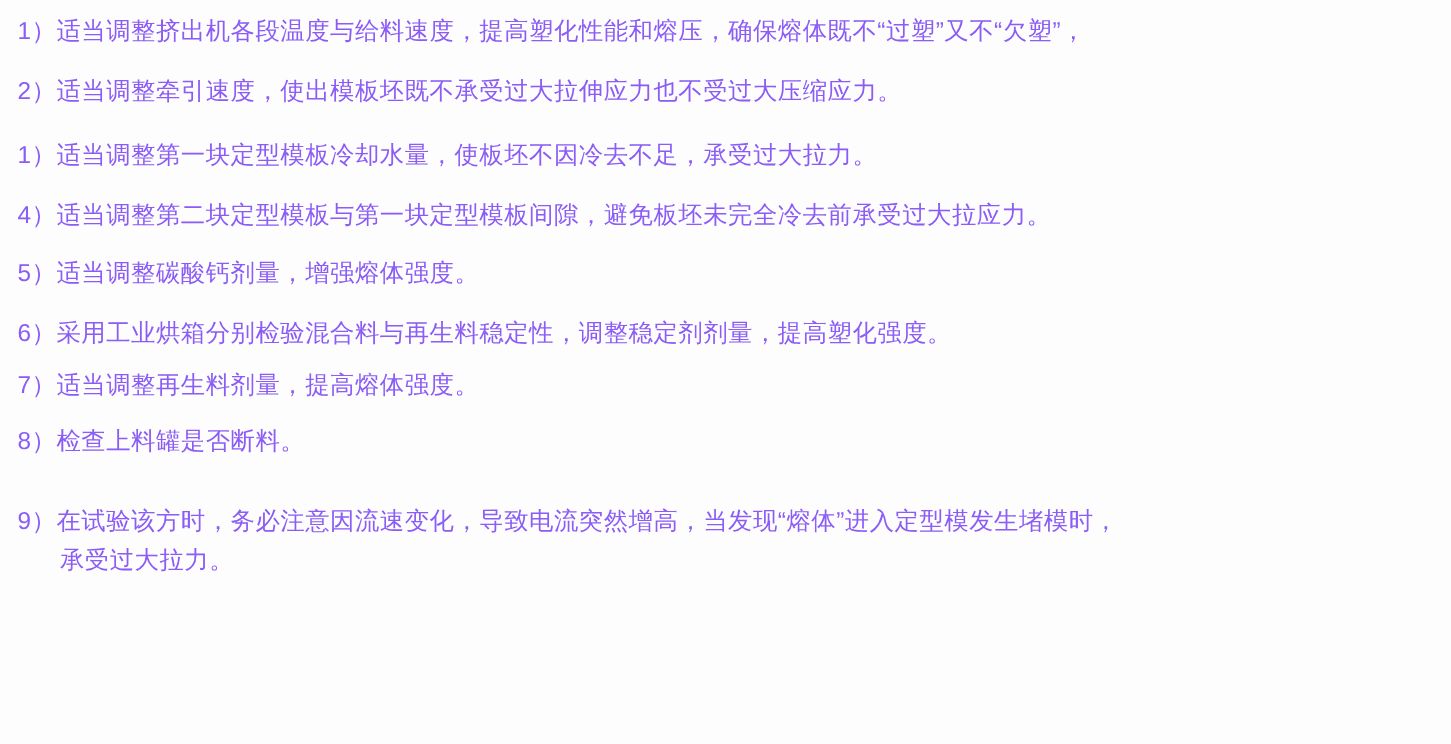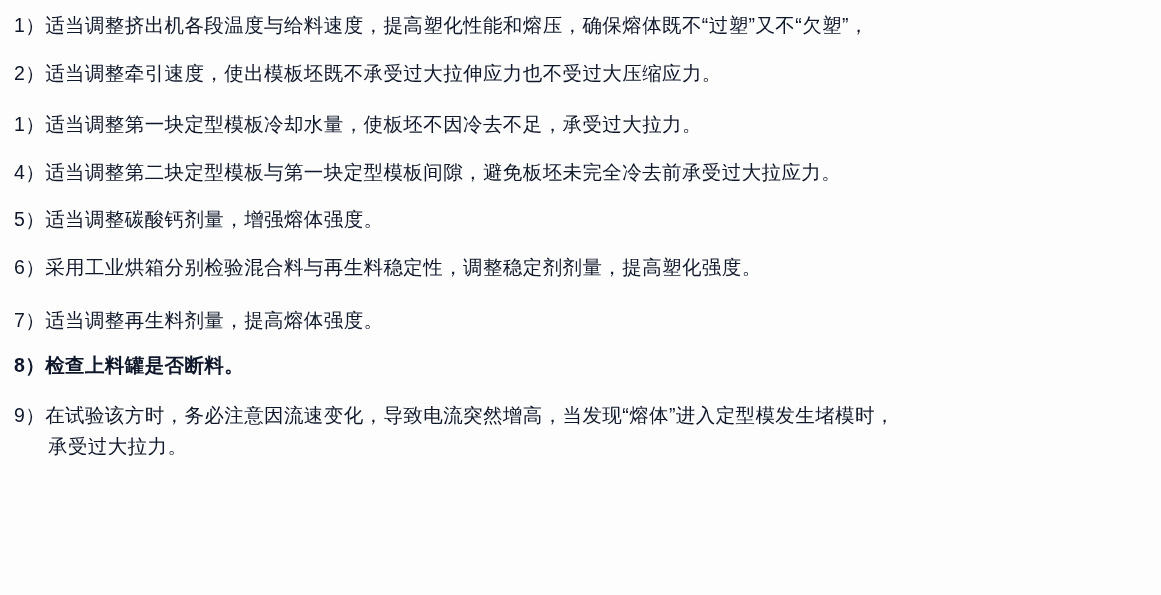--- a/index.html
+++ b/index.html
@@ -21,39 +21,39 @@
     padding: 10px 14px 0 14px;
     background: #fdfdfd;
   }
   .item {
     margin: 0 0 13px 0;
   }
   .line {
     font-size: 19.5px;
     line-height: 1.62;
     letter-spacing: 0.4px;
-    color: #0f172a;
+    color: #8b5cf6;
     white-space: pre-wrap;
     word-break: break-all;
   }
   .line.first {
     text-indent: 0;
   }
   .line.cont {
     padding-left: 34px;
   }
   
   .item.i1 { margin-bottom: 16px; }
   .item.i2 { margin-bottom: 20px; }
   .item.i3 { margin-bottom: 16px; }
   .item.i4 { margin-bottom: 16px; }
   .item.i5 { margin-bottom: 16px; }
-  .item.i6 { margin-bottom: 22px; }
+  .item.i6 { margin-bottom: 10px; }
   .item.i7 { }
-  .item.i8 { margin-bottom: 18px; font-weight: bold; }
+  .item.i8 { margin-bottom: 32px; }
   .item.i9 { margin-bottom: 0; }
 </style>
 </head>
 <body>
 
 <div class="doc">
 
   <div class="item i1">
     <div class="line first">1）适当调整挤出机各段温度与给料速度，提高塑化性能和熔压，确保熔体既不“过塑”又不“欠塑”，</div>
   </div>

